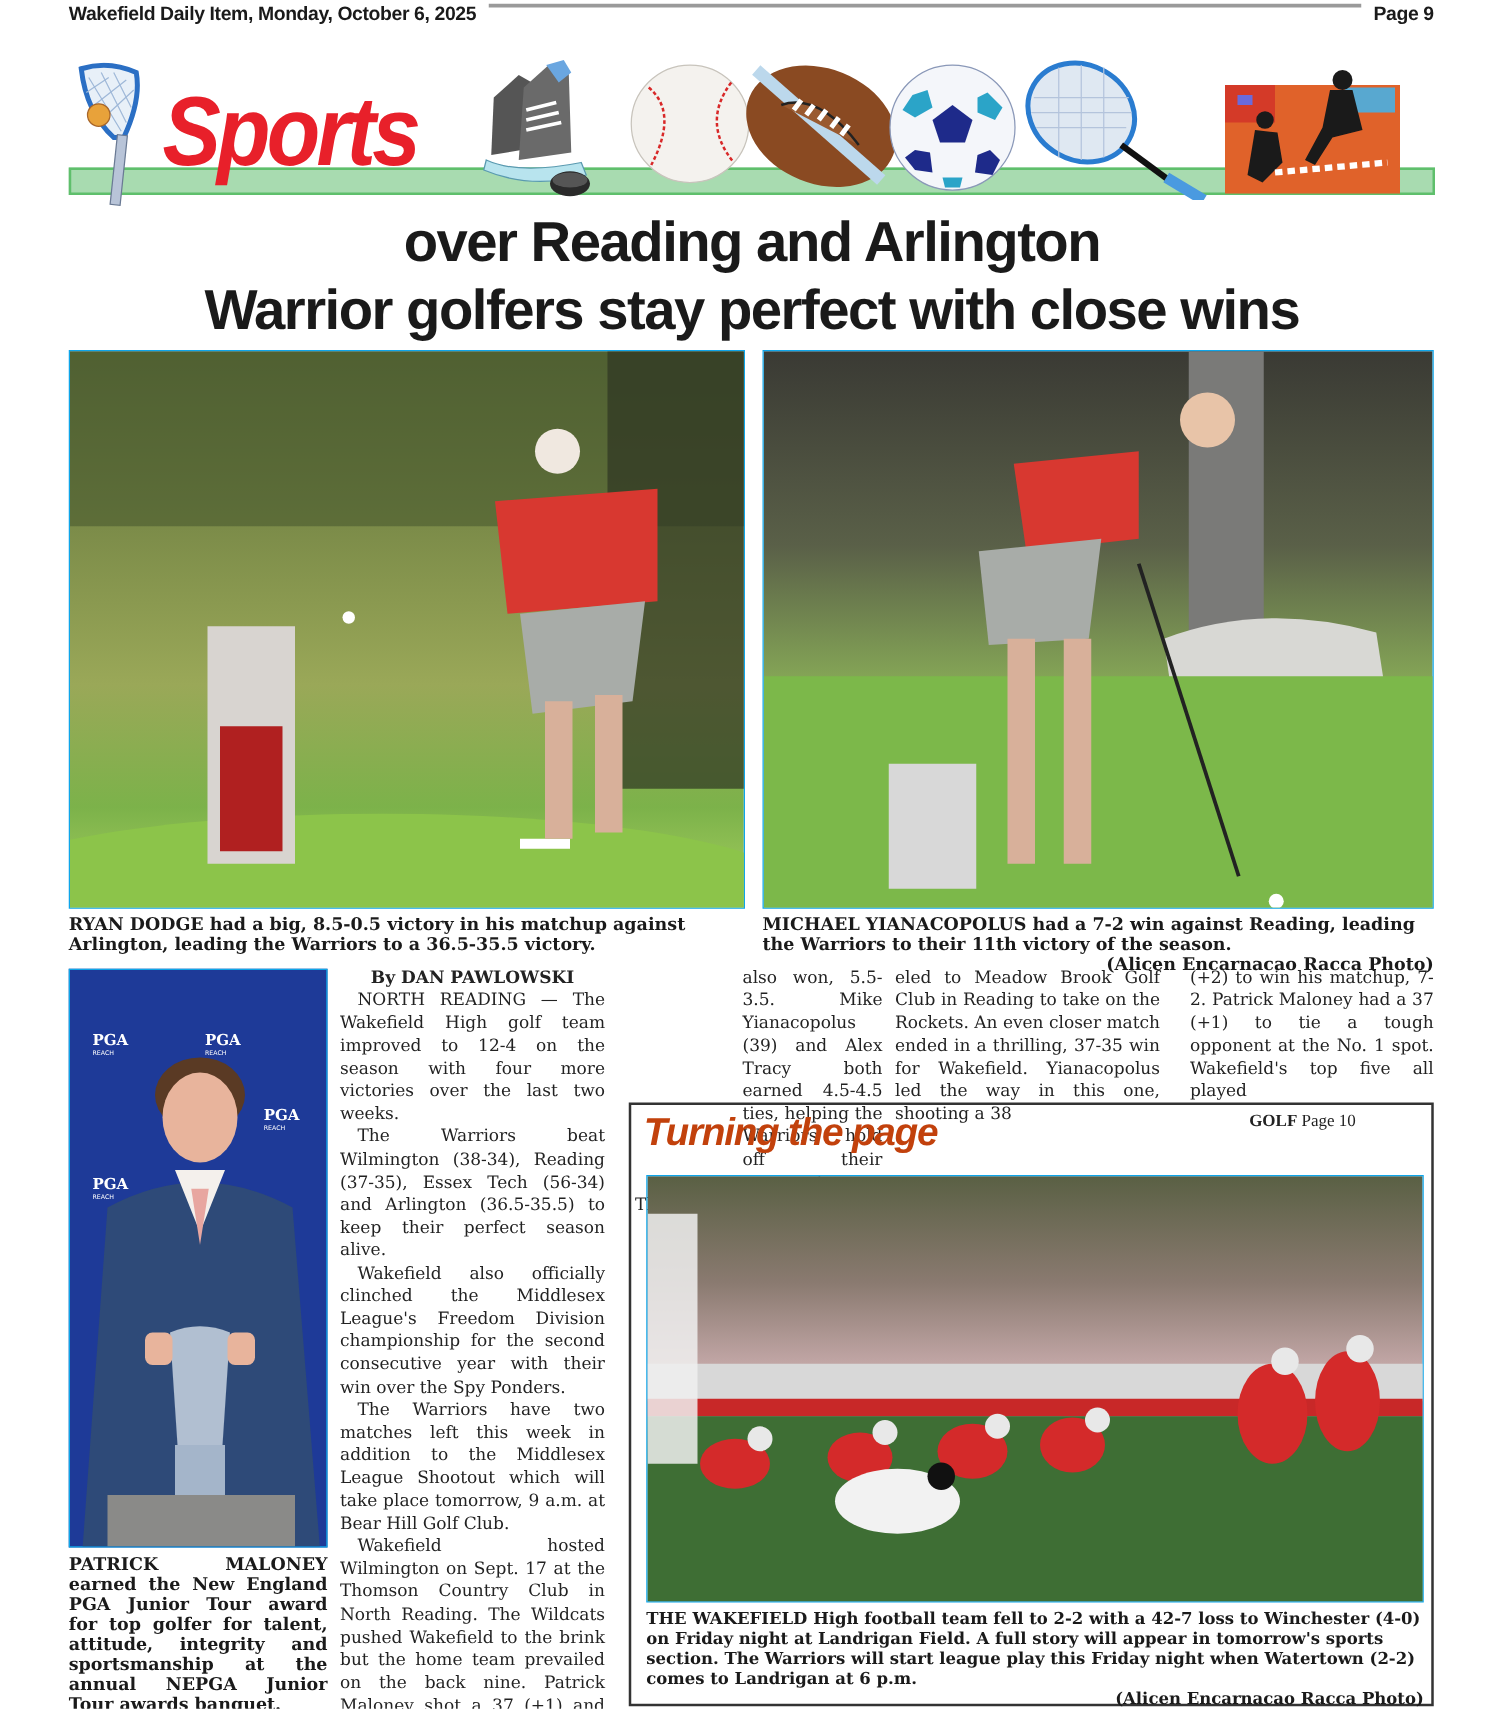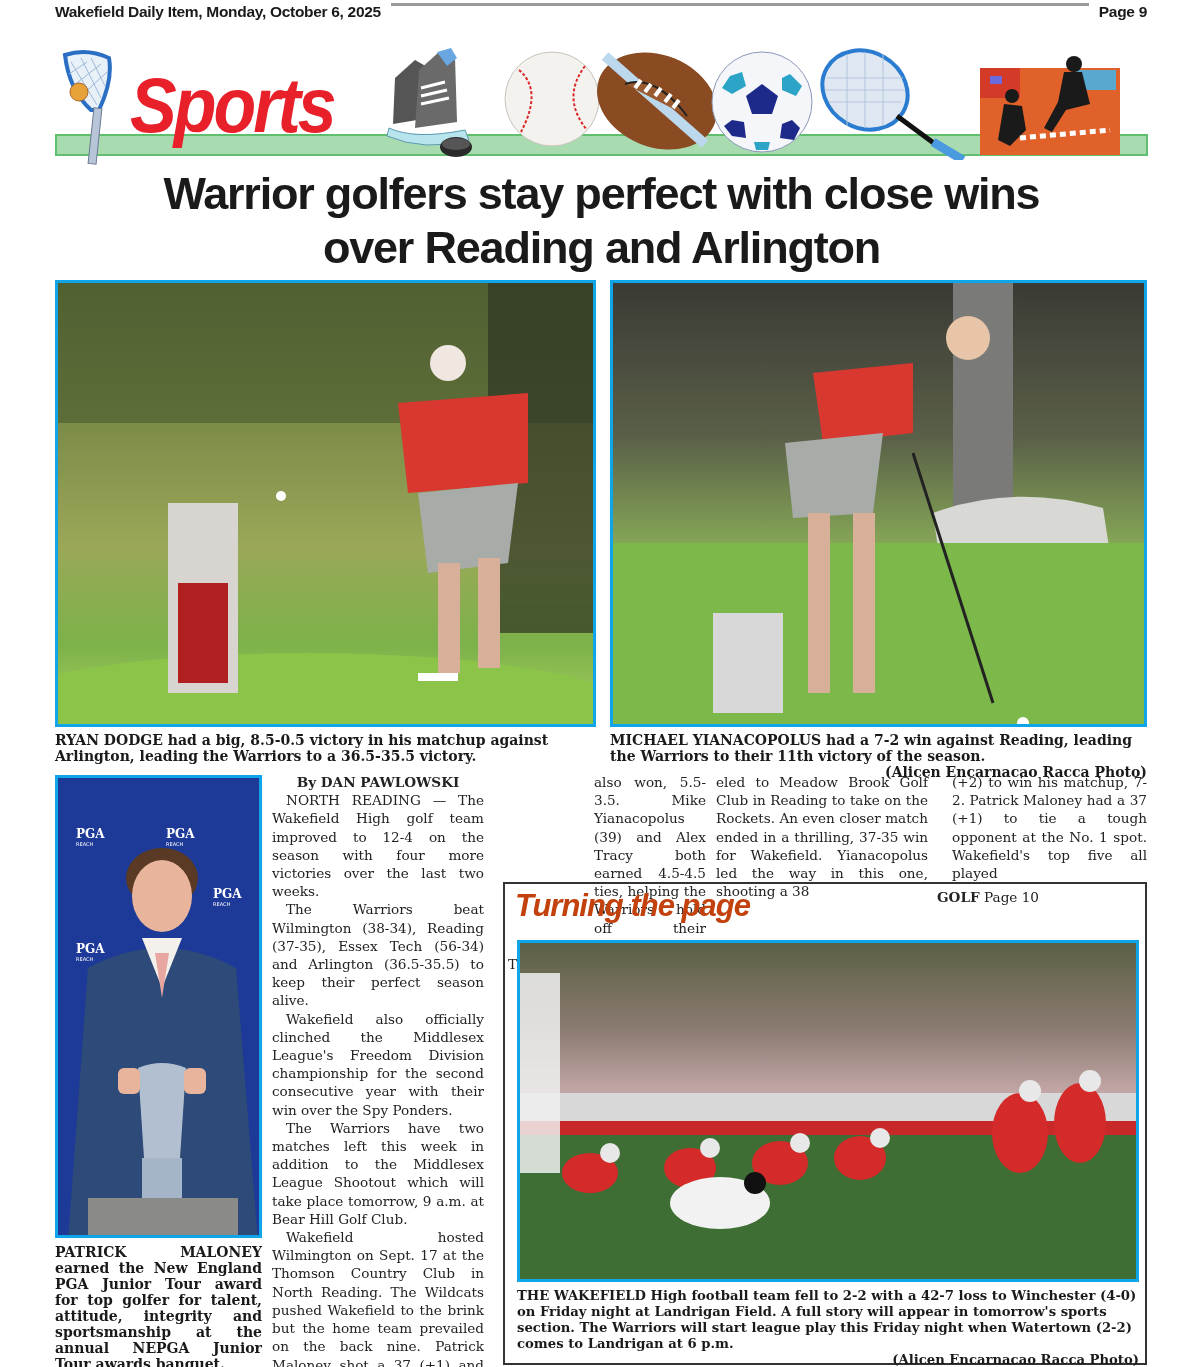--- a/index.html
+++ b/index.html
@@ -15,28 +15,28 @@
   
   .banner { position: absolute; left: 55px; top: 40px; width: 1093px; height: 125px; }
   .banner .greenbar { position: absolute; left: 0; top: 94px; width: 1093px; height: 22px; background: #a8dbb0; border: 2px solid #5fbf6c; }
   .sports-word { position: absolute; left: 75px; top: 26px; font-family: "Liberation Sans", sans-serif; font-weight: bold; font-style: italic; font-size: 70px; color: #e8202a; letter-spacing: -3px; transform: scaleY(1.12); transform-origin: top left; line-height: 1; }
   .icon-abs { position: absolute; }
 
   
   .headline { position: absolute; left: 55px; top: 167px; width: 1093px; text-align: center; font-family: "Liberation Sans", sans-serif; font-weight: bold; font-size: 45px; line-height: 54px; letter-spacing: -1.2px; color: #1a1a1a; }
 
   
-  .photo { position: absolute; overflow: hidden; border: 3px solid #0ea5e9; }
+  .photo { position: absolute; overflow: hidden; border: 1px solid #0ea5e9; }
   .caption { position: absolute; font-family: "DejaVu Serif", serif; font-weight: bold; font-size: 14px; line-height: 16px; color: #1a1a1a; }
   .caption .credit { float: right; }
 
   .col { position: absolute; font-size: 13.6px; line-height: 18.2px; text-align: justify; color: #222; font-family: "DejaVu Serif", serif; }
   .col p { text-indent: 14px; }
   .byline { font-weight: bold; text-align: center; text-indent: 0 !important; }
-  .jump { font-weight: bold; text-indent: 0 !important; margin-top: 6px; }
+  .jump { font-weight: bold; text-align: center; text-indent: 0 !important; margin-top: 6px; font-family: Liberation Serif, serif; }
   .jump span { font-weight: normal; }
 
   
   .tp-box { position: absolute; left: 503px; top: 882px; width: 644px; height: 483px; border: 2px solid #333; }
   .tp-title { position: absolute; left: 10px; top: 4px; font-family: "Liberation Sans", sans-serif; font-weight: bold; font-style: italic; font-size: 31px; letter-spacing: -1px; color: #c2410c; }
   .tp-caption { position: absolute; left: 12px; top: 404px; width: 622px; font-weight: bold; font-size: 13.2px; line-height: 16px; font-family: "DejaVu Serif", serif; }
   .tp-caption .credit { display: block; text-align: right; }
 </style>
 </head>
 <body>
@@ -108,22 +108,22 @@
     <rect x="96" y="20" width="40" height="20" fill="#58a8d0"></rect>
     <circle cx="94" cy="14" r="8" fill="#1a1a1a"></circle>
     <path d="M84 22 L102 22 L110 54 L86 60 L72 82 L64 78 L78 52 Z" fill="#1a1a1a"></path>
     <circle cx="32" cy="46" r="7" fill="#1a1a1a"></circle>
     <path d="M24 54 L42 56 L46 80 L30 96 L18 90 Z" fill="#1a1a1a"></path>
     <path d="M40 88 L130 80" stroke="#fff" stroke-width="5" stroke-dasharray="6 4"></path>
   </svg>
 </div>
 
 <div class="headline">
+  <div>over Reading and Arlington</div>
   <div>Warrior golfers stay perfect with close wins</div>
-  <div>over Reading and Arlington</div>
 </div>
 
 <div class="photo" style="left:55px;top:280px;width:541px;height:447px;background:linear-gradient(180deg,#5a6a38 0%,#7a8a48 30%,#9aa858 60%,#7cb24a 82%,#a8d060 100%);">
   <svg width="541" height="447" viewBox="0 0 541 447">
     <rect x="0" y="0" width="541" height="140" fill="#4a5a2e" opacity="0.6"></rect>
     <rect x="430" y="0" width="111" height="350" fill="#2e3422" opacity="0.7"></rect>
     <ellipse cx="250" cy="430" rx="330" ry="60" fill="#8cc44a"></ellipse>
     <rect x="110" y="220" width="70" height="190" fill="#d8d4d0"></rect>
     <rect x="120" y="300" width="50" height="100" fill="#b02020"></rect>
     <rect x="360" y="390" width="40" height="8" fill="#fff"></rect>

